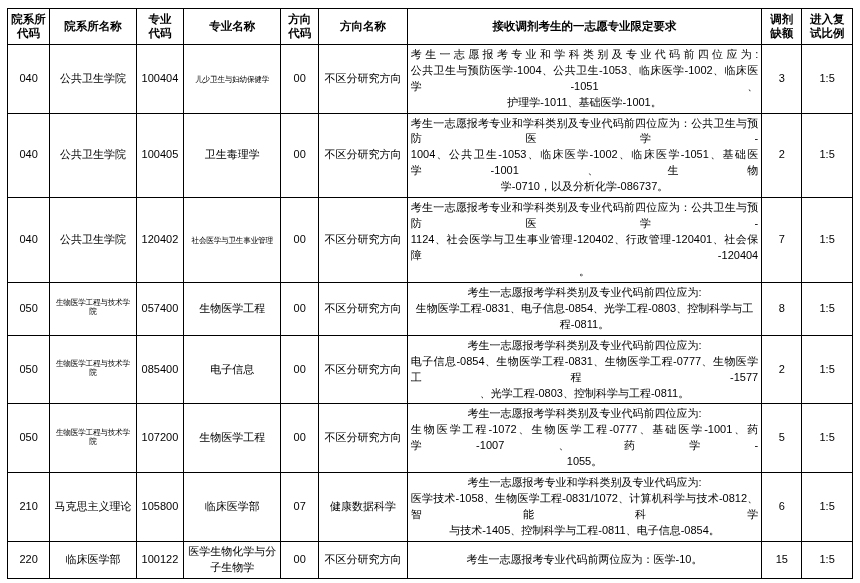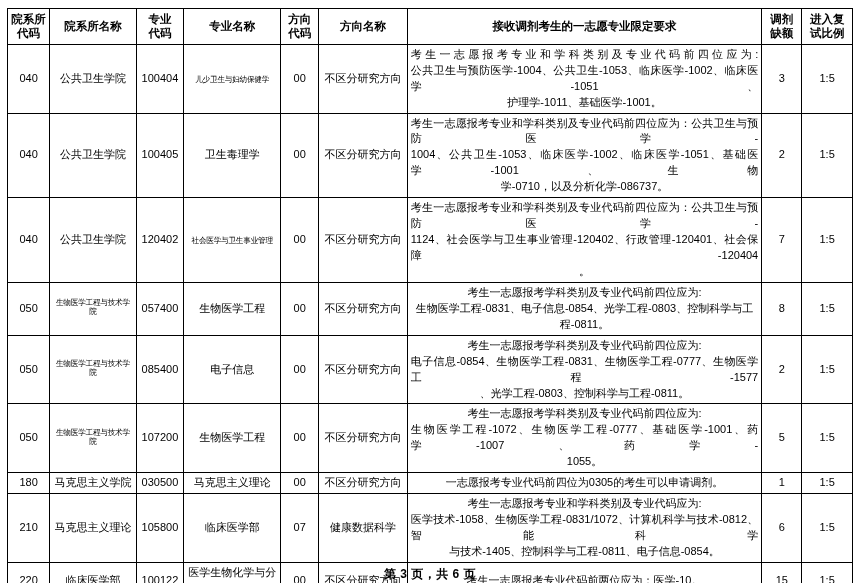--- a/index.html
+++ b/index.html
@@ -189,33 +189,20 @@
           <td>不区分研究方向</td>
           <td class="req">
             <span class="ln">考生一志愿报考学科类别及专业代码前四位应为:</span>
             <span class="ln just">生物医学工程-1072、生物医学工程-0777、基础医学-1001、药学-1007、药学-</span>
             <span class="ln">1055。</span>
           </td>
           <td>5</td>
           <td>1:5</td>
         </tr>
         <tr>
-          <td>180</td>
-          <td>马克思主义学院</td>
-          <td>030500</td>
-          <td>马克思主义理论</td>
-          <td>00</td>
-          <td>不区分研究方向</td>
-          <td class="req">
-            <span class="ln">一志愿报考专业代码前四位为0305的考生可以申请调剂。</span>
-          </td>
-          <td>1</td>
-          <td>1:5</td>
-        </tr>
-        <tr>
           <td>210</td>
           <td>马克思主义理论</td>
           <td>105800</td>
           <td>临床医学部</td>
           <td>07</td>
           <td>健康数据科学</td>
           <td class="req">
             <span class="ln">考生一志愿报考专业和学科类别及专业代码应为:</span>
             <span class="ln just">医学技术-1058、生物医学工程-0831/1072、计算机科学与技术-0812、智能科学</span>
             <span class="ln">与技术-1405、控制科学与工程-0811、电子信息-0854。</span>
@@ -232,14 +219,13 @@
           <td>不区分研究方向</td>
           <td class="req">
             <span class="ln">考生一志愿报考专业代码前两位应为：医学-10。</span>
           </td>
           <td>15</td>
           <td>1:5</td>
         </tr>
       </tbody>
   </table>
 
-  <div class="footer">第 3 页，共 6 页</div>
 </div>
 
 </body></html>

